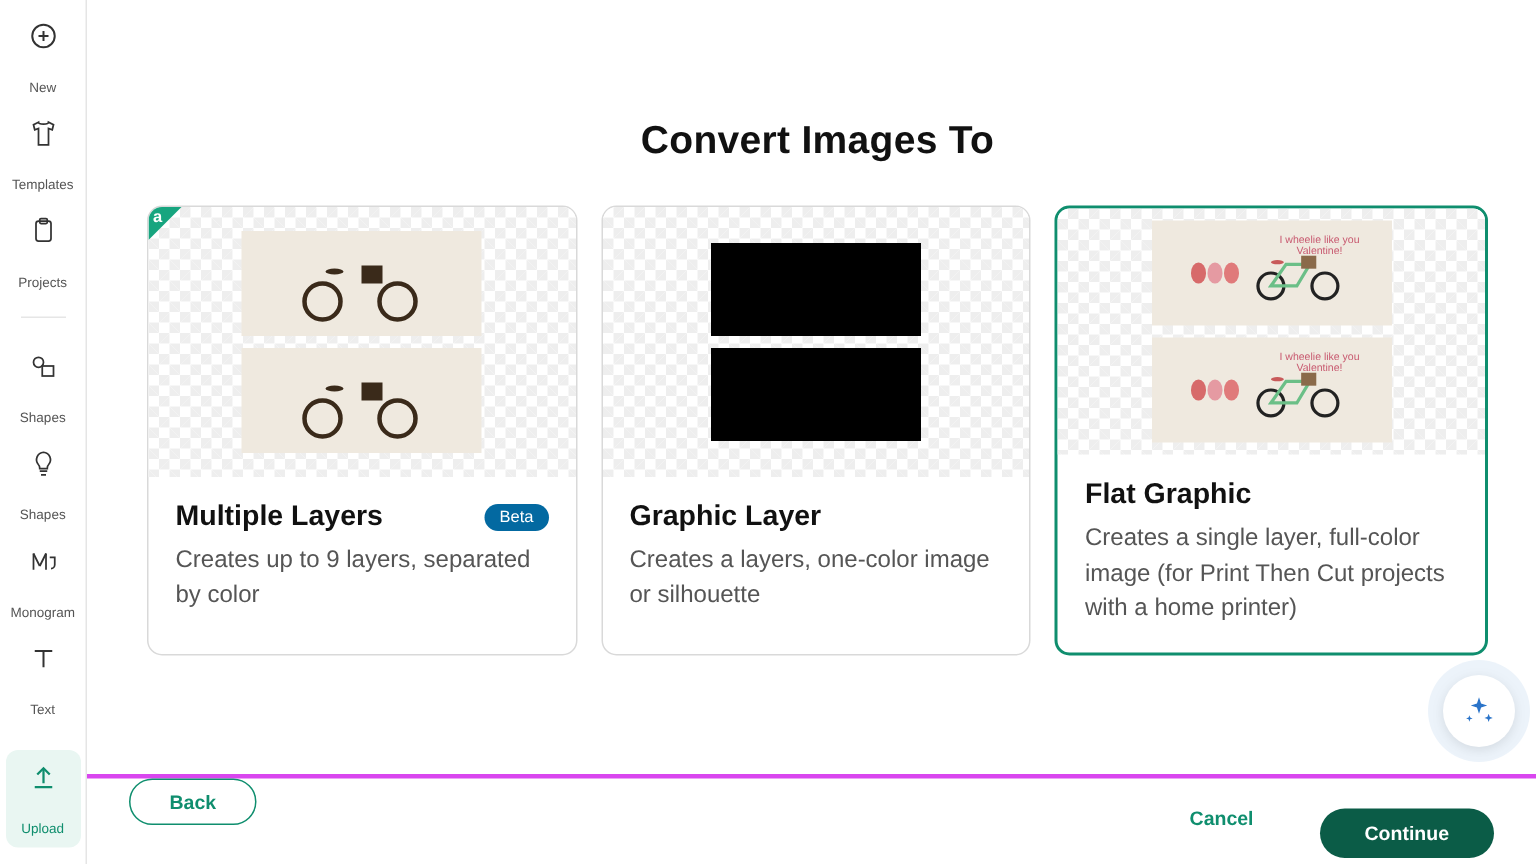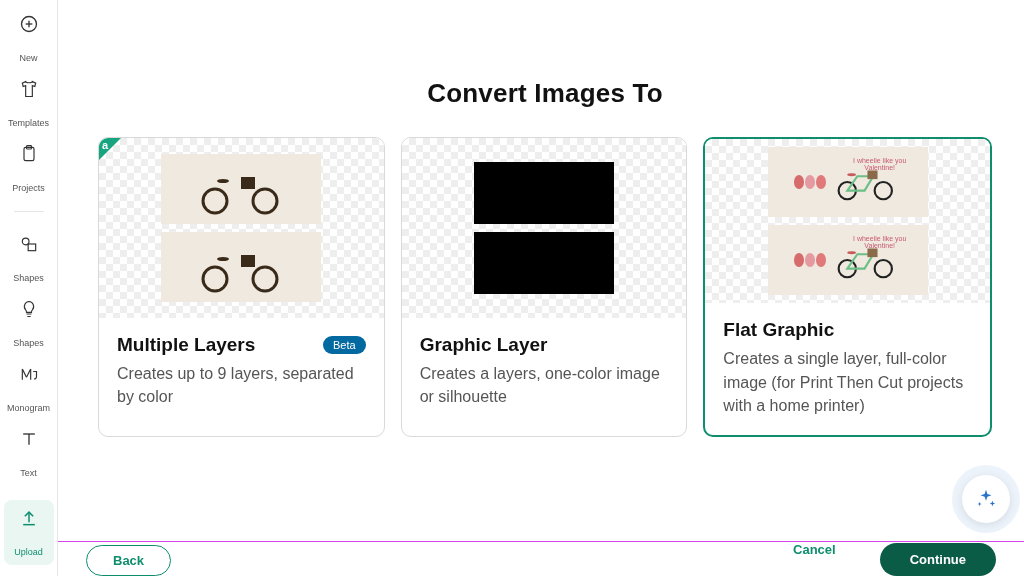--- a/index.html
+++ b/index.html
@@ -38,21 +38,21 @@
   .b1{background:#d76a6a;} .b2{background:#e59aa2;} .b3{background:#e07a7a;}
   .mini-text { font-size:7px; color:#c85a70; line-height:1; text-align:center; position:absolute; top:10px; right:18px; width:60px;}
   .card-body { padding:16px 18px 18px; }
   .card-head { display:flex; align-items:center; justify-content:space-between; margin-bottom:6px; }
   .card-title { font-size:19px; font-weight:600; color:#111; }
   .badge { background:#0369a1; color:#fff; font-size:11px; padding:3px 10px; border-radius:999px; }
   .card-desc { font-size:16px; color:#555; line-height:1.45; }
   .corner-flag { position:absolute; top:0; left:0; width:0; height:0; border-top:22px solid #17a57f; border-right:22px solid transparent; z-index:2; }
   .corner-flag::after{ content:"a"; position:absolute; top:-21px; left:3px; color:#fff; font-size:11px; font-weight:600; }
   
-  .footer { height:35px; border-top:1px solid #d946ef; display:flex; align-items:flex-end; justify-content:space-between; padding:0 28px; }
+  .footer { height:60px; border-top:3px solid #d946ef; display:flex; align-items:flex-start; justify-content:space-between; padding:0 28px; }
   .btn { font-size:13px; border-radius:999px; padding:7px 26px; cursor:pointer; border:none; background:transparent; font-weight:600; }
   .btn-outline { border:1.5px solid #0f8e6e; color:#0f8e6e; background:#fff; }
   .btn-link { color:#0f8e6e; background:transparent; }
   .btn-primary { background:#0b5c47; color:#fff; padding:9px 30px;margin-top:20px; }
   .footer-right { display:flex; align-items:center; gap:18px; }
   
   .sparkle-fab { position:absolute; right:14px; bottom:18px; width:48px; height:48px; border-radius:50%; background:#fff; box-shadow:0 0 0 10px rgba(200,220,240,.35), 0 2px 8px rgba(0,0,0,.15); display:flex; align-items:center; justify-content:center; cursor:pointer; }
   .sparkle-fab svg { color:#2b74c9; }
   
   .bike { width:100px; height:56px; }

